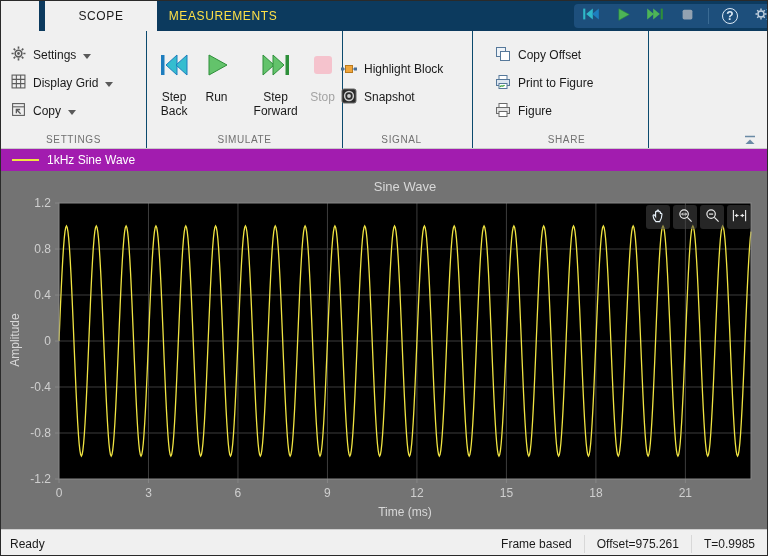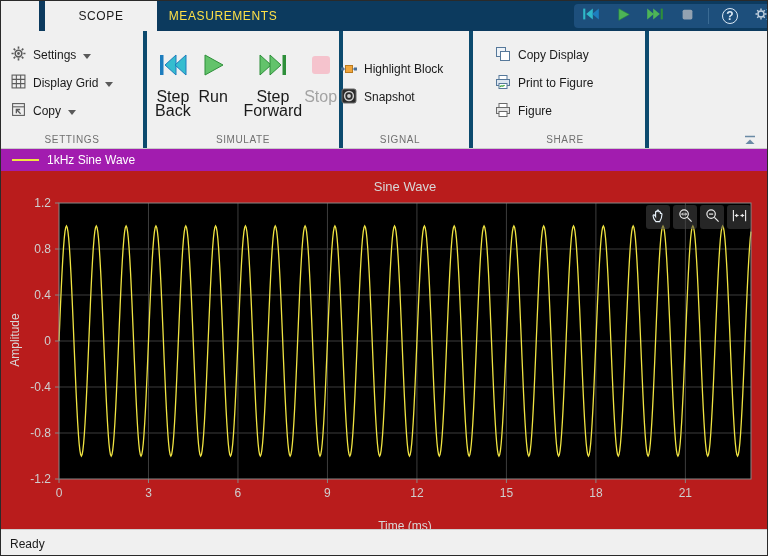--- a/index.html
+++ b/index.html
@@ -15,45 +15,45 @@
          font-size:12px; letter-spacing:.6px; cursor:pointer; }
   .tab.active { background:#f0f0f0; color:#1a1a1a; }
   .tab.inactive { color:#fde047; }
   .qpill { position:absolute; top:3px; height:24px; left:535px; width:228px; background:#1d4f7c;
            border-radius:4px; display:flex; align-items:center; padding:0 6px; gap:10px; }
   .qbtn { width:22px; height:20px; display:flex; align-items:center; justify-content:center; cursor:pointer; }
   .qsep { width:1px; height:16px; background:#3a6b94; }
   
   .ribbon { position:absolute; top:30px; left:0; right:0; height:118px; background:#f0f0f0;
             border-bottom:1px solid #c9c9c9; }
-  .sec { position:absolute; top:0; height:117px; border-right:4px solid #0c4a6e; }
+  .sec { position:absolute; top:0; height:117px; border-right:1px solid #0c4a6e; }
   .sec-label { position:absolute; bottom:3px; left:0; width:100%; text-align:center;
                font-size:10px; letter-spacing:.6px; color:#707070; }
   .vrows { position:absolute; top:10px; left:0; right:0; }
   .vrow { height:28px; display:flex; align-items:center; gap:7px; padding:0 10px;
           font-size:12px; color:#1a1a1a; cursor:pointer; }
   .bigrow { position:absolute; top:0; left:0; right:0; height:100px; display:flex; padding-left:4px; }
   .bigbtn { display:flex; flex-direction:column; align-items:center; padding-top:20px; cursor:pointer; }
-  .bigbtn .blabel { margin-top:7px; font-size:16px; line-height:14px; text-align:center; color:#1a1a1a; }
+  .bigbtn .blabel { margin-top:7px; font-size:12px; line-height:14px; text-align:center; color:#1a1a1a; }
   .bigbtn.disabled { cursor:default; }
   .bigbtn.disabled .blabel { color:#a3a3a3; }
   .collapse-btn { position:absolute; right:8px; bottom:4px; width:16px; height:12px; cursor:pointer; }
   
   .legend { position:absolute; top:148px; left:0; right:0; height:22px; background:#a21caf;
             display:flex; align-items:center; }
   .legend-swatch { width:27px; height:2px; margin-left:11px; }
   .legend-label { margin-left:8px; color:#fff; font-size:12px; }
   
-  .plot { position:absolute; top:170px; left:0; right:0; height:358px; background:#b91c1c; }
+  .plot { position:absolute; top:170px; left:0; right:0; height:358px; background:#737373; }
   .plot-title { position:absolute; top:8px; left:58px; width:692px; text-align:center;
                 color:#d8d8d8; font-size:13px; }
   #axes-svg { position:absolute; top:26px; left:0; width:768px; height:320px; }
   #axes-svg text { fill:#cfcfcf; font-size:12px; font-family:"Liberation Sans", sans-serif; }
   .xlabel { position:absolute; top:334px; left:58px; width:692px; text-align:center;
-            color:#d8d8d8; font-size:12px;margin-top:14px; }
+            color:#d8d8d8; font-size:12px; }
   .ylabel { position:absolute; top:162px; left:-46px; width:120px; text-align:center;
             color:#d8d8d8; font-size:12px; transform:rotate(-90deg); }
   .axtools { position:absolute; top:34px; right:16px; display:flex; gap:3px; }
   .axbtn { width:24px; height:24px; background:rgba(70,70,70,.55); border-radius:3px;
            display:flex; align-items:center; justify-content:center; cursor:pointer; }
   
   .statusbar { position:absolute; top:528px; left:0; right:0; height:28px; background:#f0f0f0;
                border-top:1px solid #cfcfcf; display:flex; align-items:center; font-size:12px; color:#1a1a1a; }
   .status-left { padding-left:9px; }
   .status-right { margin-left:auto; display:flex; align-items:center; }
@@ -246,21 +246,21 @@
 
     <div class="sec" style="left:484px; width:164px;">
       <div class="vrows">
         <div class="vrow">
           <span>
             <svg width="16" height="16" viewBox="0 0 16 16" fill="none" stroke="#56789a">
                 <rect x="1.5" y="1.5" width="9" height="9" fill="#eef3f8"></rect>
                 <rect x="5.5" y="5.5" width="9" height="9" fill="#ffffff"></rect>
               </svg>
           </span>
-          <span>Copy Display</span>
+          <span>Copy Offset</span>
         </div>
         <div class="vrow">
           <span>
             <svg width="16" height="16" viewBox="0 0 16 16">
                 <rect x="4" y="1.5" width="8" height="4" fill="#fff" stroke="#56789a"></rect>
                 <rect x="1.5" y="5.5" width="13" height="6" fill="#dce6f0" stroke="#56789a"></rect>
                 <rect x="4" y="9.5" width="8" height="5" fill="#fff" stroke="#56789a"></rect>
                 <path d="M5 13c1.5-2.5 3 .5 4.5-2" stroke="#3fa43f" fill="none" stroke-width="1.3"></path>
               </svg>
           </span>
@@ -379,15 +379,20 @@
               <path d="M1.5 2v12M14.5 2v12"></path>
               <path d="M3 8h4M5.5 6.5L4 8l1.5 1.5M13 8H9M10.5 6.5L12 8l-1.5 1.5"></path>
             </svg>
         </span>
       </div>
     </div>
   </div>
 
   <div class="statusbar">
     <div class="status-left">Ready</div>
+    <div class="status-right">
+      <div class="status-cell">Frame based</div>
+      <div class="status-cell">Offset=975.261</div>
+      <div class="status-cell">T=0.9985</div>
+    </div>
   </div>
 
 </div>
 
 </body></html>

